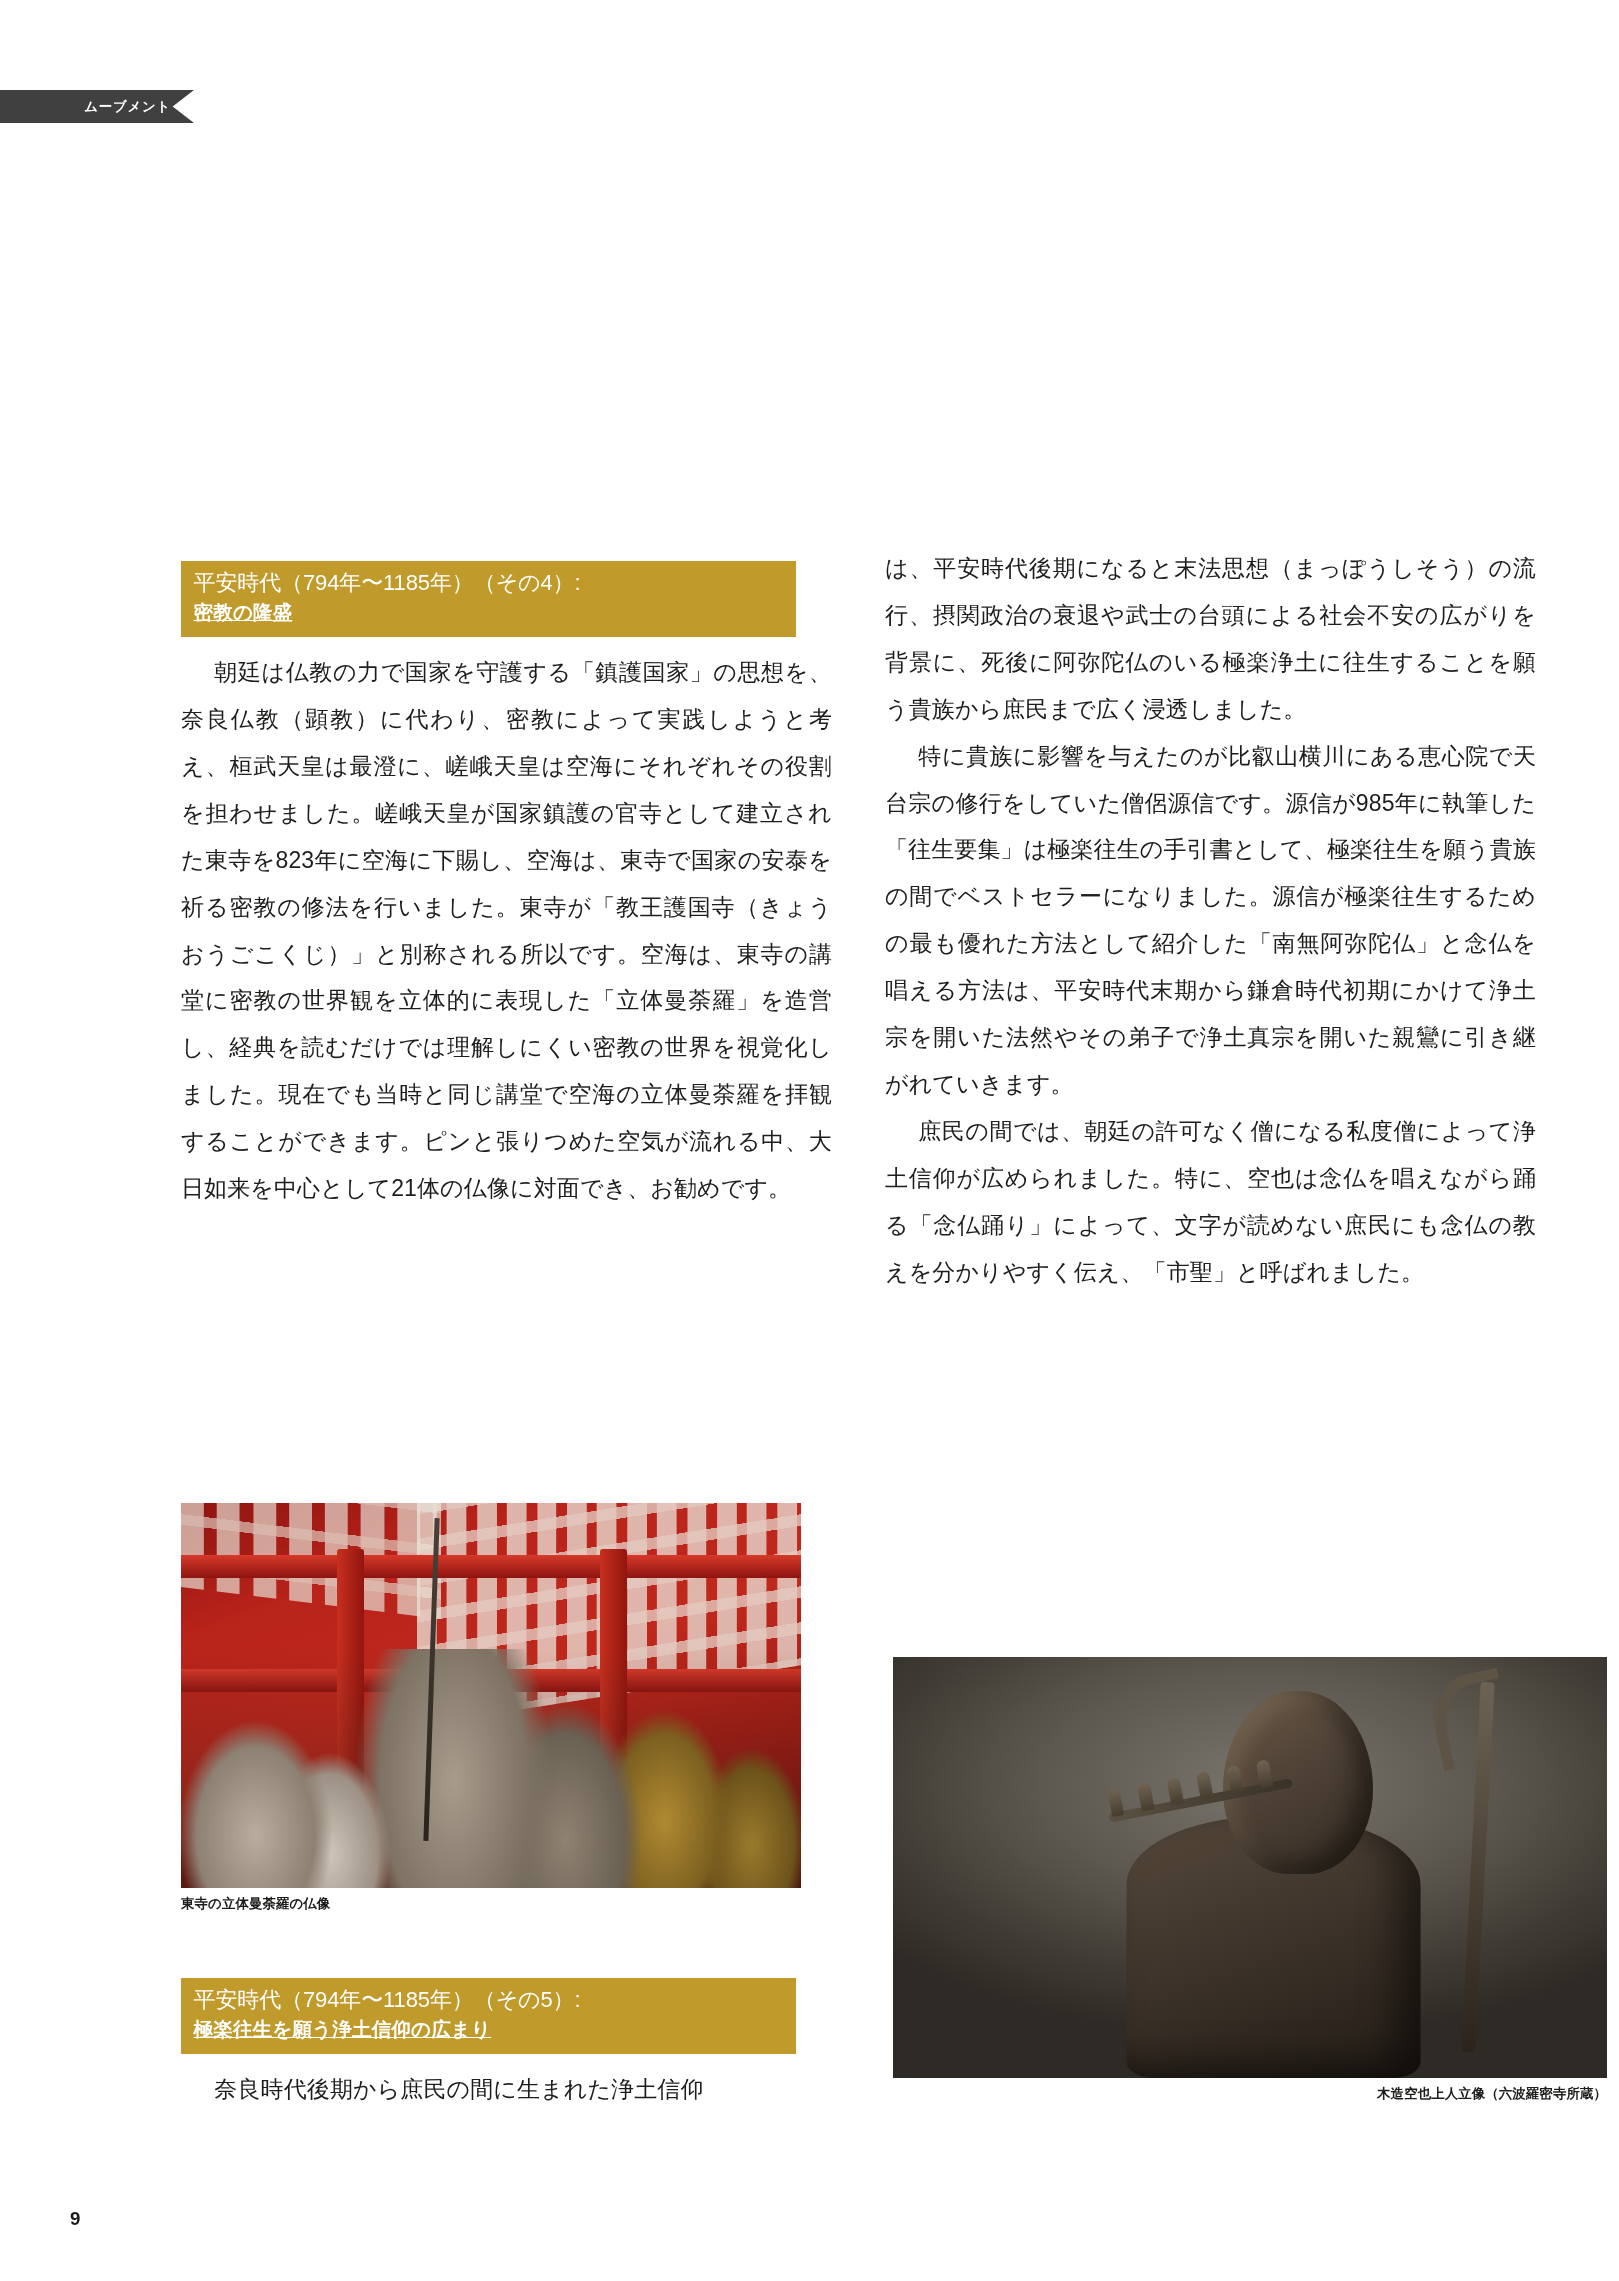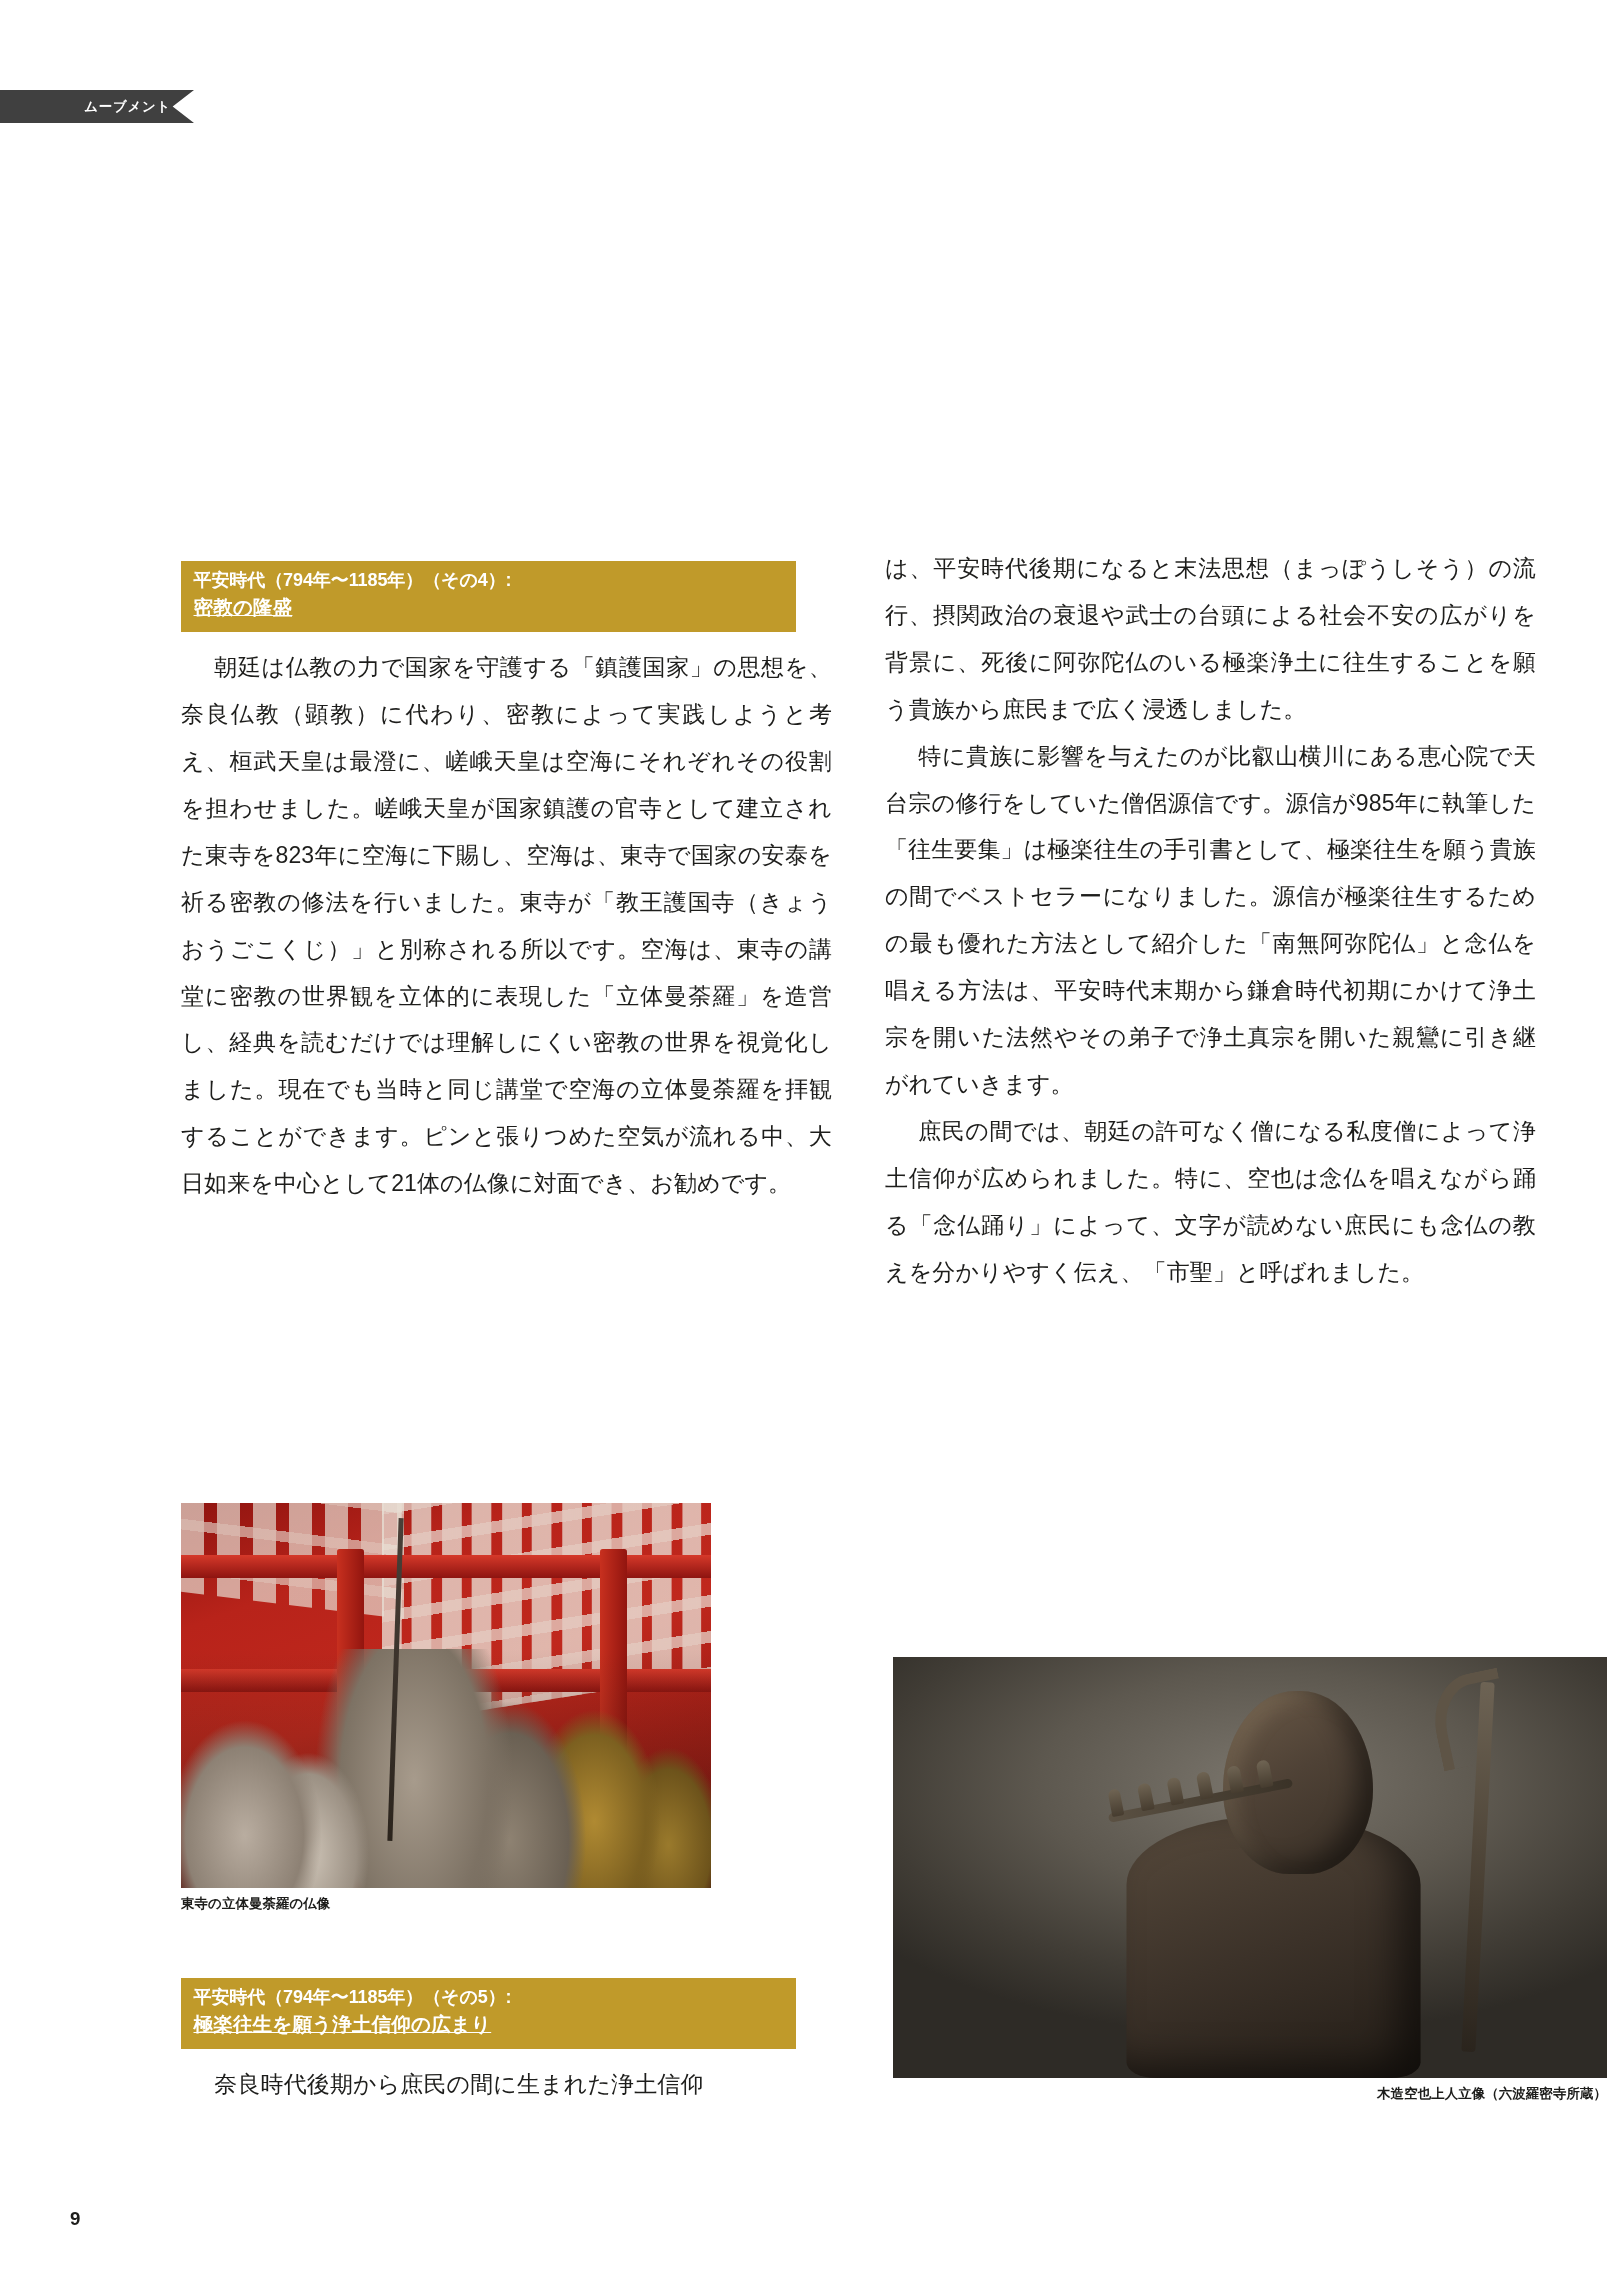--- a/index.html
+++ b/index.html
@@ -58,22 +58,22 @@
   
   .heading-block {
     background: #c09a2a;
     color: #ffffff;
     padding: 9px 12.5px 11.6px 12.5px;
     box-sizing: border-box;
     width: 615px;
     margin-bottom: 12.5px;
   }
   .heading-main {
-    font-size: 18px;
-    font-weight: bold;
+    font-size: 22px;
+    font-weight: normal;
     line-height: 1.22;
     letter-spacing: -0.005em;
     white-space: nowrap;
   }
   .heading-sub {
     font-size: 19.6px;
     font-weight: bold;
     line-height: 1.3;
     margin-top: 2.7px;
     letter-spacing: 0.005em;
@@ -93,21 +93,21 @@
   }
   .para.indent { text-indent: 1.45em; }
   .para + .para { margin-top: 0; }
 
   
   figure { margin: 0; }
   .fig-left {
     position: absolute;
     left: 181px;
     top: 1503px;
-    width: 530px;
+    width: 620px;
   }
   .fig-right {
     position: absolute;
     left: 893px;
     top: 1657px;
     width: 714px;
   }
   .photo {
     width: 100%;
     display: block;

